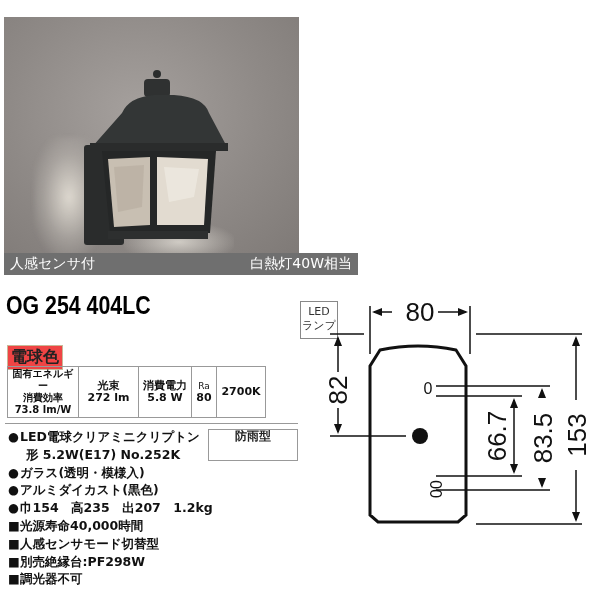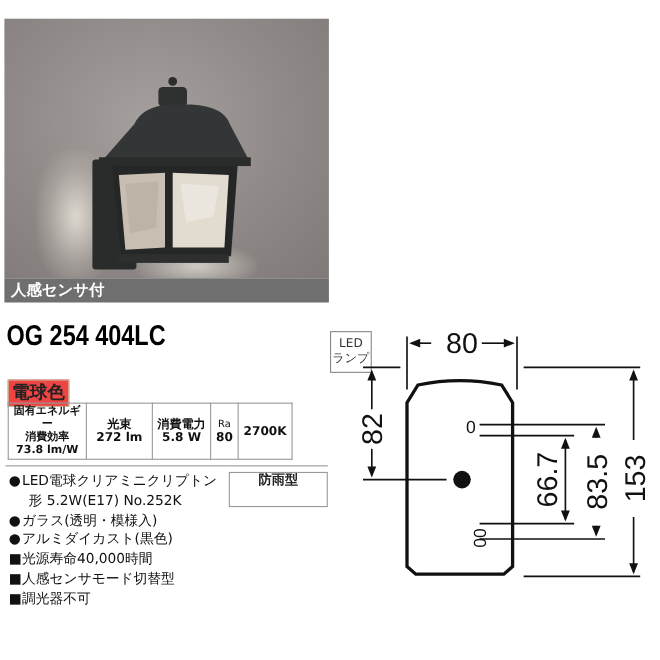--- a/index.html
+++ b/index.html
@@ -10,22 +10,22 @@
   .photo { position: absolute; left: 4px; top: 17px; width: 295px; height: 236px;
            background: radial-gradient(ellipse at 45% 40%, #a5a09d 0%, #8f8a87 55%, #7f7a77 100%);
            overflow: hidden; }
   .photo .wall-light { position: absolute; left: 30px; top: 120px; width: 70px; height: 120px;
            background: radial-gradient(ellipse at center, rgba(235,230,220,0.85) 0%, rgba(200,195,188,0.4) 50%, rgba(150,146,142,0) 80%); filter: blur(2px); }
   .photo .wall-light2 { position: absolute; left: 120px; top: 205px; width: 110px; height: 40px;
            background: radial-gradient(ellipse at center, rgba(230,226,218,0.75) 0%, rgba(160,156,152,0) 75%); }
   .lamp { position: absolute; left: 0; top: 0; width: 295px; height: 236px; }
 
   
-  .caption-bar { position: absolute; left: 4px; top: 253px; width: 295px; height: 22px;
-           background: #6f6f6f; color: #fff; font-weight: bold; font-size: 14px;
+  .caption-bar { position: absolute; left: 4px; top: 253px; width: 354px; height: 22px;
+           background: #6f6f6f; color: #fff; font-weight: normal; font-size: 14px;
            display: flex; justify-content: space-between; align-items: center; box-sizing: border-box; padding: 0 6px; }
 
   .model { position: absolute; left: 6px; top: 290px; font-family: "Liberation Sans", sans-serif;
            font-size: 26px; font-weight: bold; letter-spacing: 0px; transform: scaleX(0.82); transform-origin: left; color: #000; }
 
   .led-badge { position: absolute; left: 259px; top: 301px; width: 38px; height: 38px; border: 1px solid #888;
            box-sizing: border-box; font-size: 11px; color: #333; text-align: center; line-height: 14px; padding-top: 3px; margin-left: 41px; }
 
   .color-badge { position: absolute; left: 7px; top: 345px; padding: 1px 3px; background: #ef4444;
            border: 1px solid #c8b898; font-size: 16px; font-weight: bold; color: #222; }
@@ -36,21 +36,21 @@
   .spec-table .c2 { width: 55px; }
   .spec-table .c3 { width: 48px; }
   .spec-table .c4 { width: 20px; }
   .spec-table .c5 { width: 44px; margin-left: 15px; }
 
   .sep { position: absolute; left: 5px; top: 423px; width: 293px; height: 1px; background: #999; }
 
   .rain-badge { position: absolute; left: 208px; top: 429px; width: 90px; height: 32px; border: 1px solid #999;
            box-sizing: border-box; font-size: 12px; text-align: center; line-height: 13px; font-weight: bold; color: #222; }
 
-  .features { position: absolute; left: 8px; top: 428px; list-style: none; margin: 0; padding: 0; font-size: 12.5px; line-height: 17.8px; font-weight: normal; color: #111; }
+  .features { position: absolute; left: 8px; top: 428px; list-style: none; margin: 0; padding: 0; font-size: 12.5px; line-height: 17.8px; font-weight: bold; color: #111; }
   .features li { white-space: nowrap; }
   .features .indent { padding-left: 18px; }
   .bullet { display: inline-block; width: 12px; }
 
   
   .diagram { position: absolute; left: 310px; top: 290px; width: 290px; height: 240px; }
   .dim { font-family: "Liberation Sans", sans-serif; font-size: 26px; fill: #111; }
 </style>
 </head>
 <body>
@@ -74,20 +74,21 @@
     <path d="M153 140 L204 142 L200 208 L153 208 Z" fill="#e2dbd0"></path>
     <path d="M110 150 L140 148 L138 190 L114 195 Z" fill="#b5ab9e" opacity="0.6"></path>
     <path d="M160 150 L195 152 L190 180 L165 185 Z" fill="#f0ebe3" opacity="0.7"></path>
 
     <rect x="104" y="214" width="100" height="8" fill="#2d2f2f"></rect>
   </svg>
 </div>
 
 <div class="caption-bar">
   <span>人感センサ付</span>
+  <span>白熱灯40W相当</span>
 </div>
 
 <div class="model">OG 254 404LC</div>
 
 <div class="led-badge">
   <div>LED</div>
   <div>ランプ</div>
 </div>
 
 <div class="color-badge">電球色</div>
@@ -119,22 +120,24 @@
 
 <div class="sep"></div>
 
 <div class="rain-badge">防雨型</div>
 
 <ul class="features">
   <li><span class="bullet">●</span><span>LED電球クリアミニクリプトン</span></li>
   <li class="indent"><span>形 5.2W(E17) No.252K</span></li>
   <li><span class="bullet">●</span><span>ガラス(透明・模様入)</span></li>
   <li><span class="bullet">●</span><span>アルミダイカスト(黒色)</span></li>
+  <li><span class="bullet">●</span><span>巾154　高235　出207　1.2kg</span></li>
   <li><span class="bullet">■</span><span>光源寿命40,000時間</span></li>
   <li><span class="bullet">■</span><span>人感センサモード切替型</span></li>
+  <li><span class="bullet">■</span><span>別売絶縁台:PF298W</span></li>
   <li><span class="bullet">■</span><span>調光器不可</span></li>
 </ul>
 
 <svg class="diagram" viewBox="0 0 290 240">
   <g stroke="#111" fill="none">
 
     <path d="M60 76 L60 225 L68 232 L148 232 L156 225 L156 76 L146 60 Q108 52 70 60 Z" stroke-width="3"></path>
 
     <line x1="60" y1="16" x2="60" y2="64" stroke-width="1.5"></line>
     <line x1="160" y1="16" x2="160" y2="64" stroke-width="1.5"></line>

